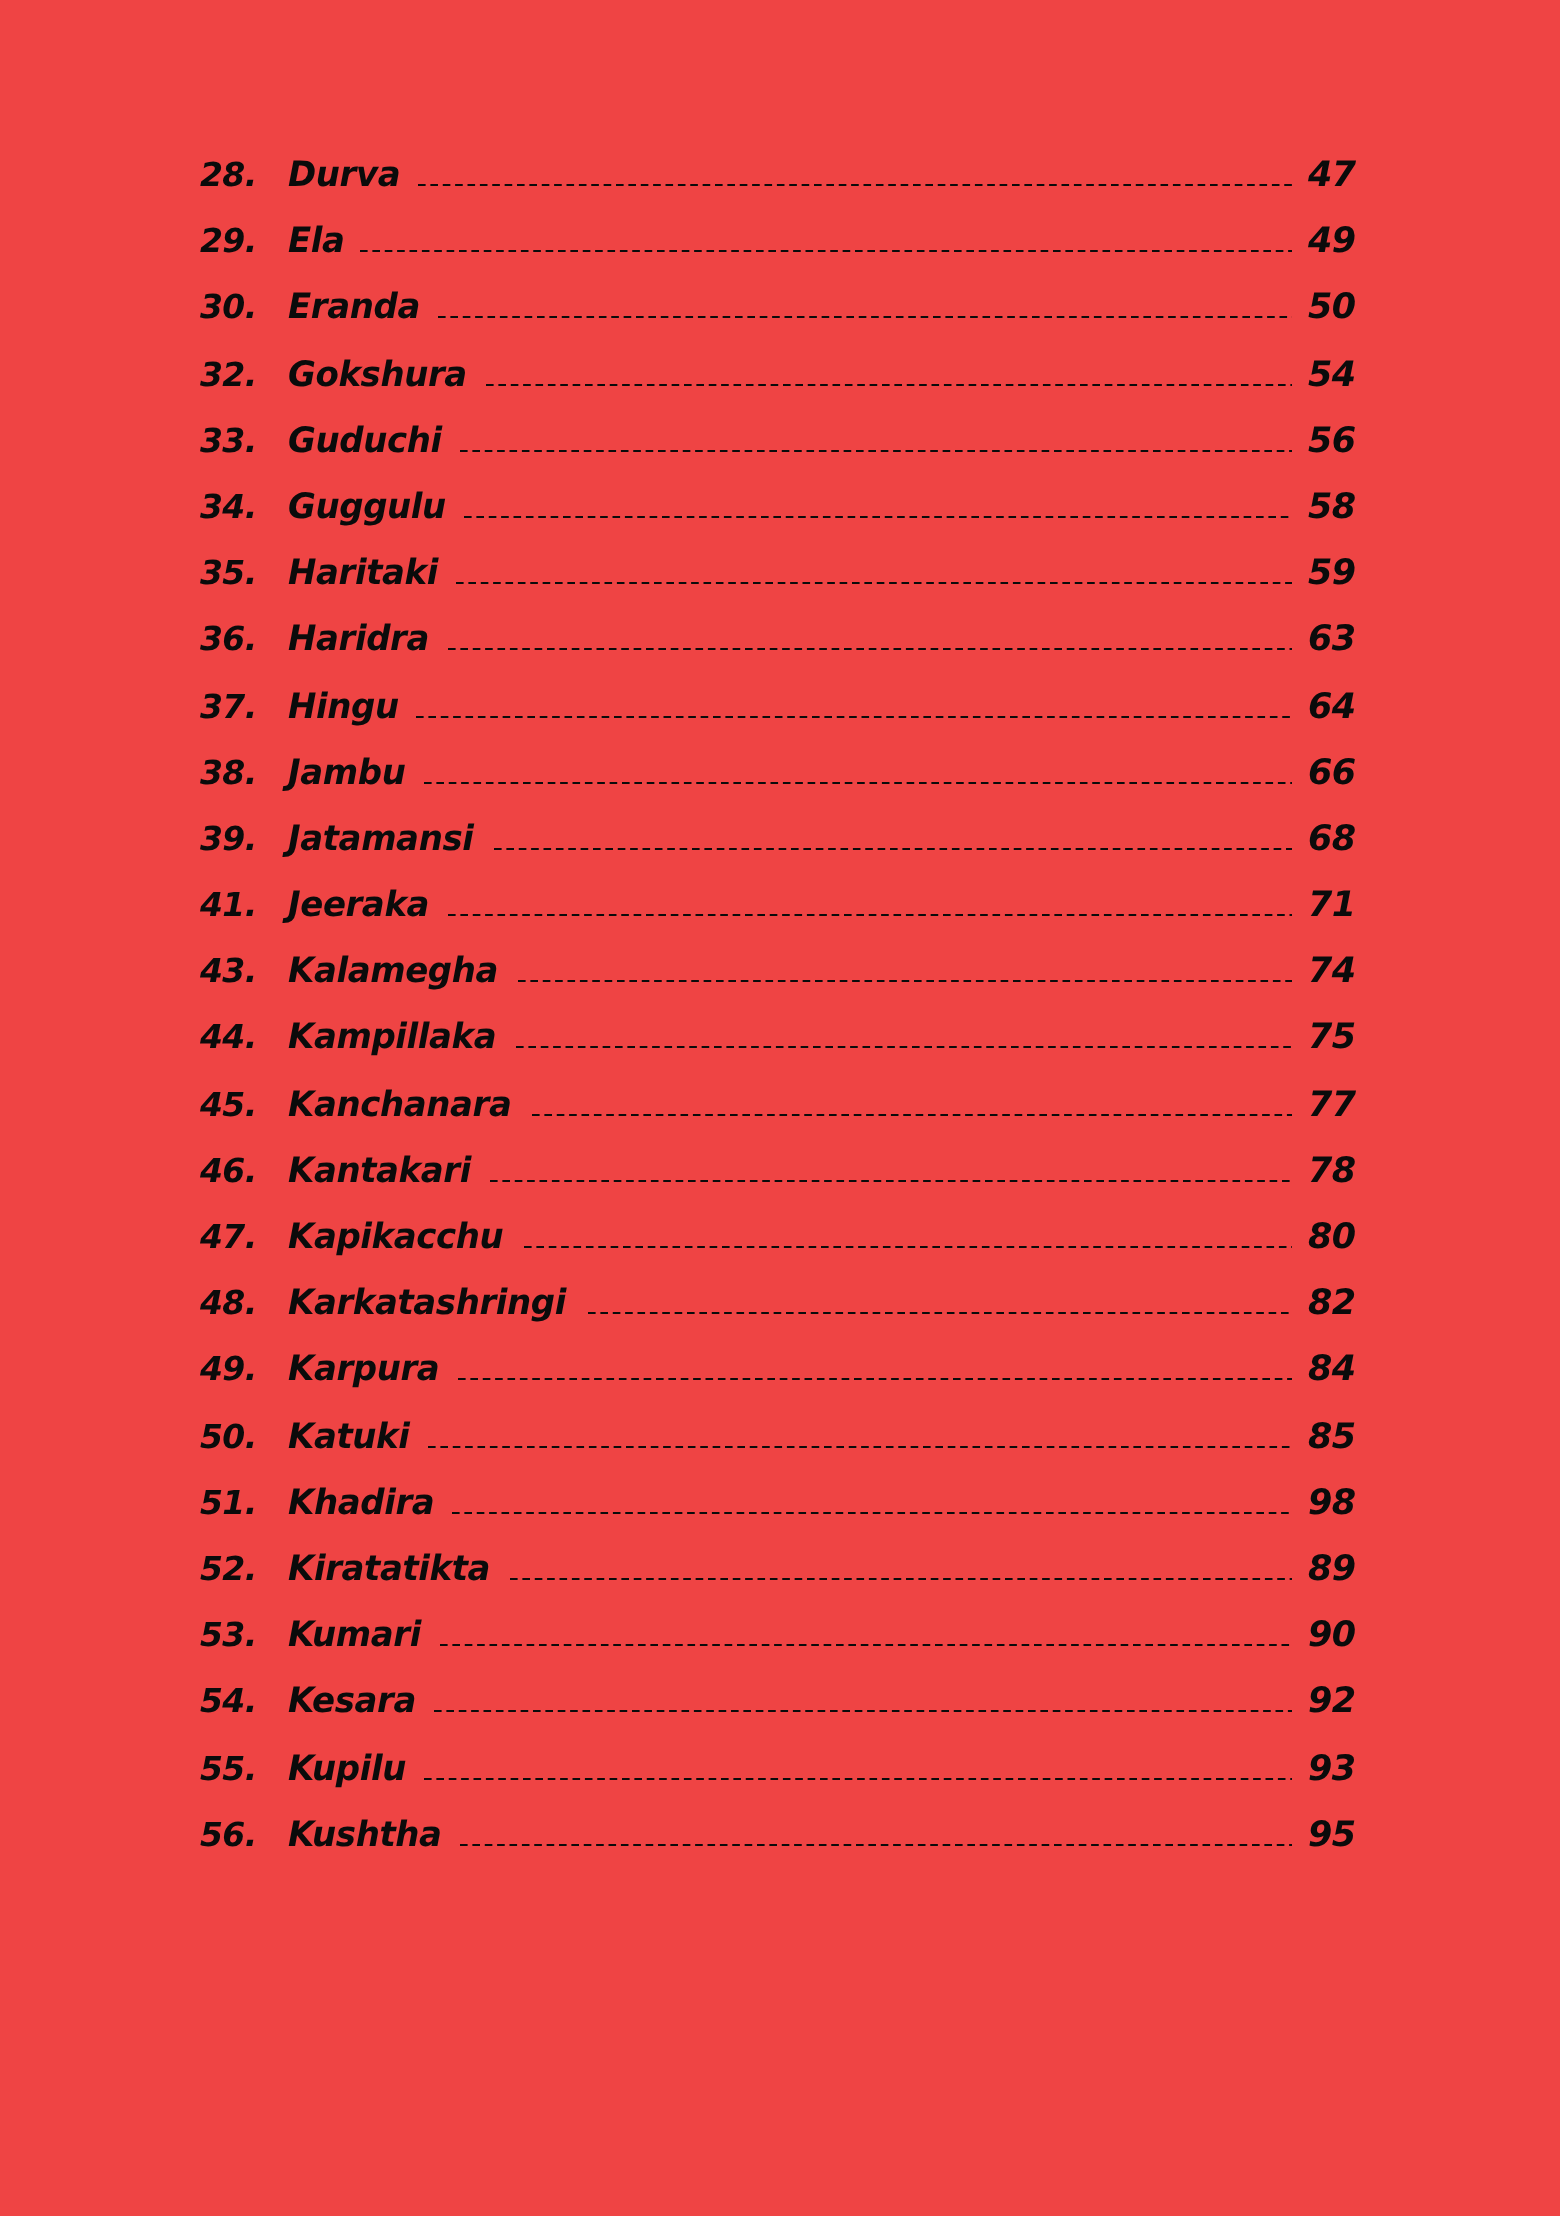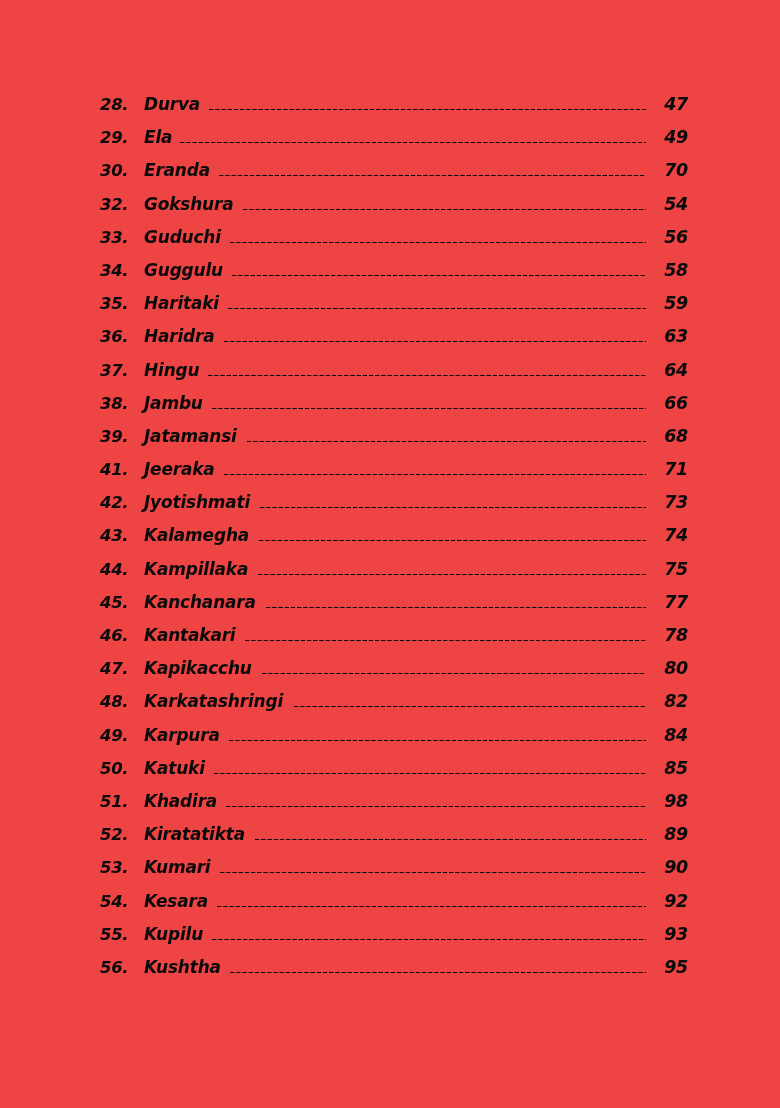--- a/index.html
+++ b/index.html
@@ -67,27 +67,26 @@
     left: 0;
     right: 0;
     top: 0;
     height: 3px;
     background-image: linear-gradient(to right, #0b0b0b 0px, #0b0b0b 4px, rgba(0,0,0,0) 4px, rgba(0,0,0,0) 6.2px);
     background-size: 6.2px 3px;
     background-repeat: repeat-x;
   }
   .toc-page {
     flex: 0 0 34px;
-    text-align: right;
+    text-align: left;
     padding-left: 8px;
     font-size: 17.5px;
     font-style: italic;
     font-weight: bold;
     letter-spacing: -0.3px;
-    margin-top: 16px;
   }
 </style>
 </head>
 <body>
 
 <div class="page">
   <div class="toc-list" id="toc-list">
       <div class="toc-row">
         <span class="toc-num">28.</span>
         <span class="toc-name">Durva</span>
@@ -97,21 +96,21 @@
       <div class="toc-row">
         <span class="toc-num">29.</span>
         <span class="toc-name">Ela</span>
         <span class="toc-leader"></span>
         <span class="toc-page">49</span>
       </div>
       <div class="toc-row">
         <span class="toc-num">30.</span>
         <span class="toc-name">Eranda</span>
         <span class="toc-leader"></span>
-        <span class="toc-page">70</span>
+        <span class="toc-page">50</span>
       </div>
       <div class="toc-row">
         <span class="toc-num">32.</span>
         <span class="toc-name">Gokshura</span>
         <span class="toc-leader"></span>
         <span class="toc-page">54</span>
       </div>
       <div class="toc-row">
         <span class="toc-num">33.</span>
         <span class="toc-name">Guduchi</span>
@@ -152,26 +151,20 @@
         <span class="toc-num">39.</span>
         <span class="toc-name">Jatamansi</span>
         <span class="toc-leader"></span>
         <span class="toc-page">68</span>
       </div>
       <div class="toc-row">
         <span class="toc-num">41.</span>
         <span class="toc-name">Jeeraka</span>
         <span class="toc-leader"></span>
         <span class="toc-page">71</span>
-      </div>
-      <div class="toc-row">
-        <span class="toc-num">42.</span>
-        <span class="toc-name">Jyotishmati</span>
-        <span class="toc-leader"></span>
-        <span class="toc-page">73</span>
       </div>
       <div class="toc-row">
         <span class="toc-num">43.</span>
         <span class="toc-name">Kalamegha</span>
         <span class="toc-leader"></span>
         <span class="toc-page">74</span>
       </div>
       <div class="toc-row">
         <span class="toc-num">44.</span>
         <span class="toc-name">Kampillaka</span>

